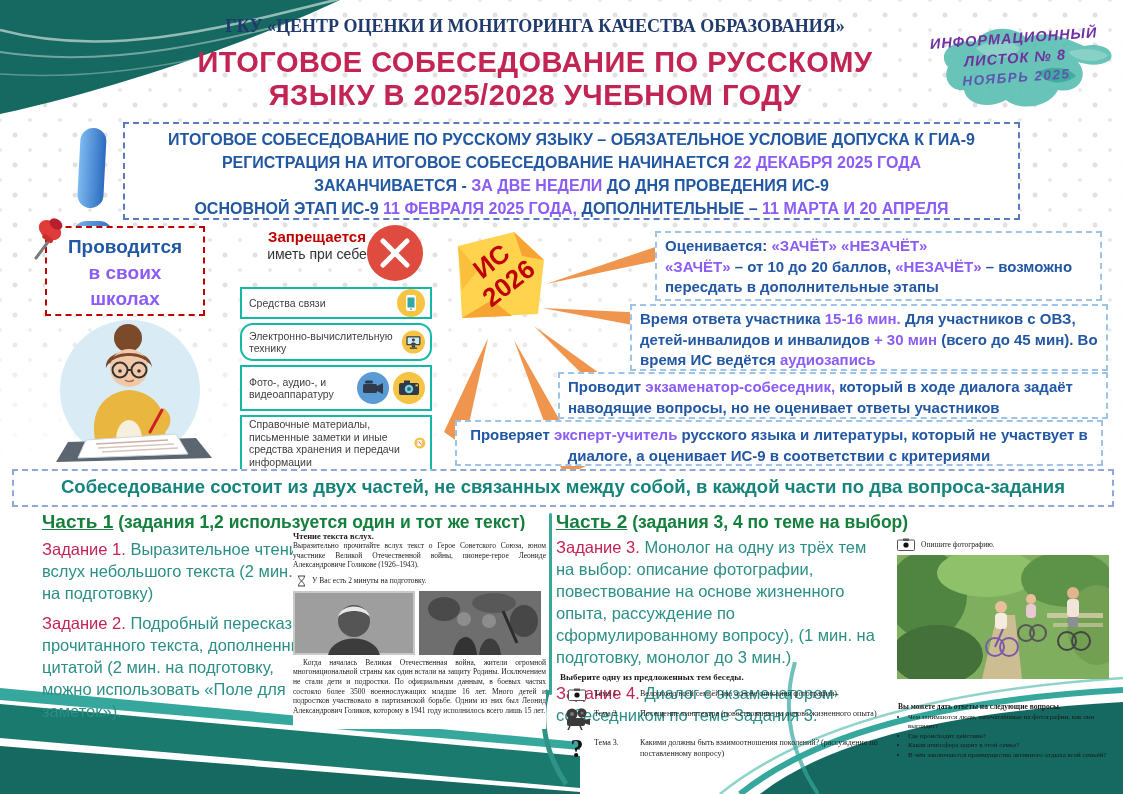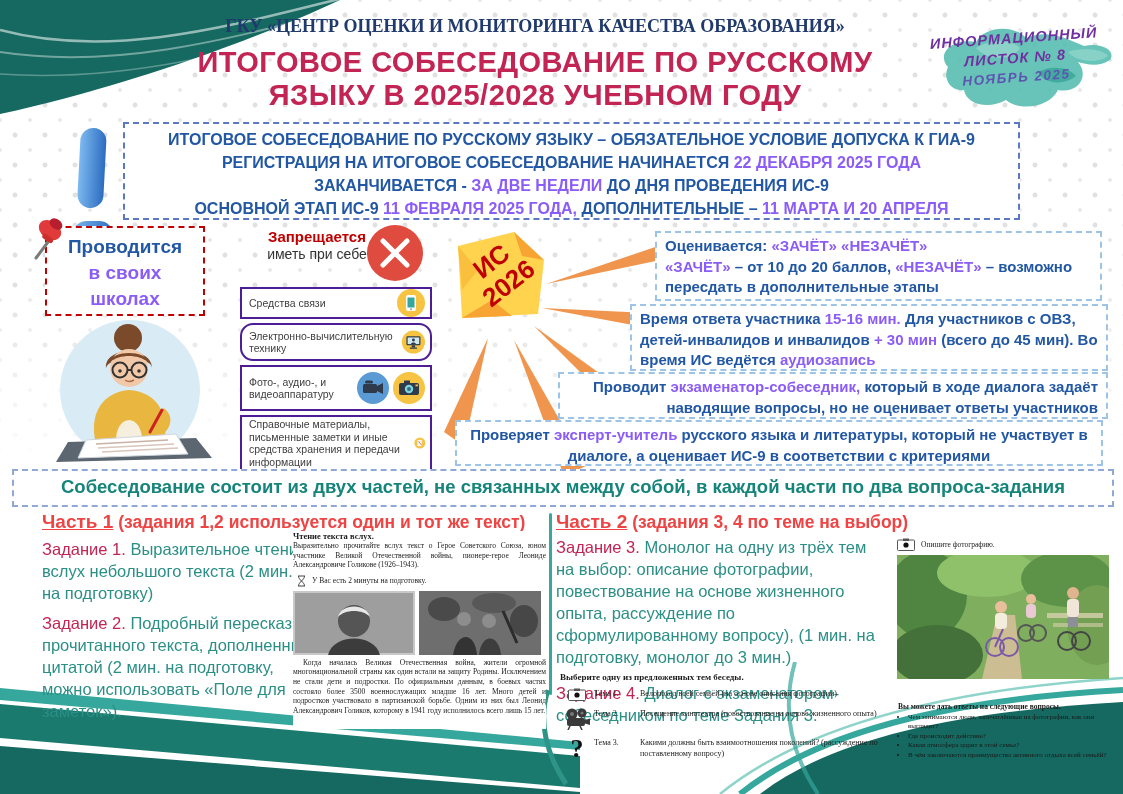--- a/index.html
+++ b/index.html
@@ -28,38 +28,38 @@
            z-index:3;text-align:center;font-weight:bold;font-size:16px;line-height:23px;padding-top:4px;}
   .b{color:#2257a4;} .r{color:#8b5cf6;}
 
   .heldbox{left:45px;top:226px;width:156px;height:80px;background:#fff;border:2px dashed #c00000;
            z-index:3;text-align:center;font-weight:bold;font-size:19px;line-height:26px;padding-top:6px;}
   .heldbox .w2{display:block;width:110px;margin:0 auto;}
 
   .pro-title{left:242px;top:228px;width:150px;text-align:center;z-index:3;line-height:17px;}
   .pro-title .t1{color:#c00000;font-weight:bold;font-size:15px;}
   .pro-title .t2{color:#333;font-size:14px;}
-  .pbox{left:240px;width:192px;background:#fff;border:2px solid #4c1d95;z-index:3;
+  .pbox{left:240px;width:192px;background:#fff;border:2px solid #14b8a6;z-index:3;
         display:flex;align-items:center;justify-content:space-between;padding:2px 4px 2px 7px;box-sizing:border-box;}
   .pbox .ptext{color:#404040;font-size:10.5px;line-height:12.5px;}
   .pbox1{top:287px;height:32px;} .pbox2{top:323px;height:38px;border-radius:13px;} .pbox3{top:365px;height:46px;}
   .pbox4{top:415px;height:56px;}
   .icons2{display:flex;gap:2px;align-items:center;}
 
   .bluebox{background:#fff;border:2px dashed #9dc3e6;z-index:3;font-weight:bold;font-size:15px;
            line-height:20.5px;box-sizing:border-box;padding:3px 8px;}
   .evalbox{left:655px;top:231px;width:447px;height:70px;text-align:left;}
   .timebox{left:630px;top:304px;width:478px;height:67px;text-align:left;}
-  .conductbox{left:558px;top:372px;width:550px;height:47px;text-align:right;}
+  .conductbox{left:558px;top:372px;width:550px;height:47px;text-align:left;}
   .checkbox{left:455px;top:420px;width:648px;height:46px;text-align:center;}
 
   .banner{left:12px;top:469px;width:1098px;height:34px;border:2px dashed #8fa8d8;background:#fff;
           z-index:3;text-align:center;color:#15847a;font-weight:bold;font-size:18.5px;line-height:32px;}
 
-  .part-h{z-index:3;font-weight:bold;color:#ef4444;font-size:17.5px;}
+  .part-h{z-index:3;font-weight:bold;color:#15803d;font-size:17.5px;}
   .part-h .u{text-decoration:underline;font-size:19px;}
   .p1h{left:42px;top:511px;width:505px;}
   .p2h{left:556px;top:511px;width:560px;}
   .task{z-index:3;font-size:16.5px;line-height:22px;color:#2b8f86;}
   .task .lab{color:#c22453;}
   .task1{left:42px;top:538px;width:268px;}
   .task2{left:42px;top:612px;width:278px;}
 
   .doc{left:293px;top:531px;width:253px;height:198px;background:#fff;z-index:3;
        font-family:"Liberation Serif",serif;color:#1a1a1a;}

